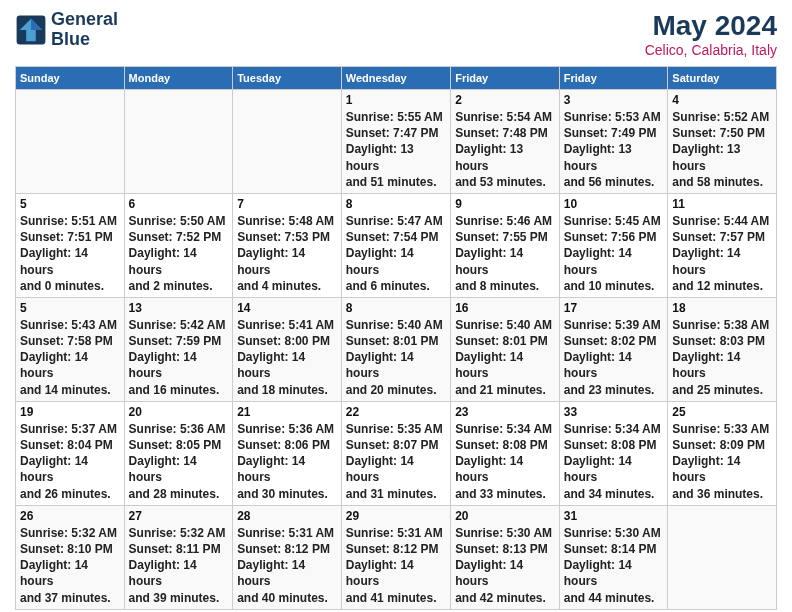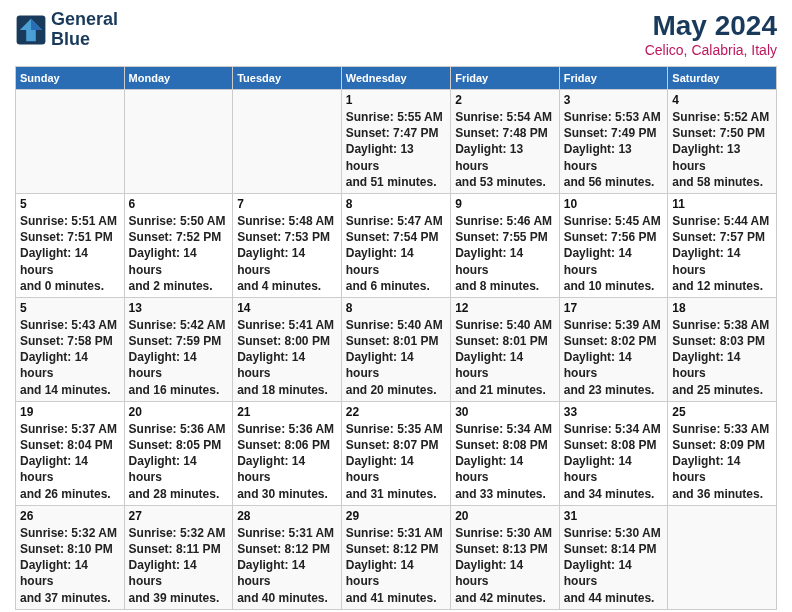--- a/index.html
+++ b/index.html
@@ -194,21 +194,21 @@
           </td>
           <td>
             <span class="day-number">14</span>
             <div class="day-info">Sunrise: 5:41 AM<br>Sunset: 8:00 PM<br>Daylight: 14 hours<br>and 18 minutes.</div>
           </td>
           <td>
             <span class="day-number">8</span>
             <div class="day-info">Sunrise: 5:40 AM<br>Sunset: 8:01 PM<br>Daylight: 14 hours<br>and 20 minutes.</div>
           </td>
           <td>
-            <span class="day-number">12</span>
+            <span class="day-number">16</span>
             <div class="day-info">Sunrise: 5:40 AM<br>Sunset: 8:01 PM<br>Daylight: 14 hours<br>and 21 minutes.</div>
           </td>
           <td>
             <span class="day-number">17</span>
             <div class="day-info">Sunrise: 5:39 AM<br>Sunset: 8:02 PM<br>Daylight: 14 hours<br>and 23 minutes.</div>
           </td>
           <td>
             <span class="day-number">18</span>
             <div class="day-info">Sunrise: 5:38 AM<br>Sunset: 8:03 PM<br>Daylight: 14 hours<br>and 25 minutes.</div>
           </td>
@@ -224,21 +224,21 @@
           </td>
           <td>
             <span class="day-number">21</span>
             <div class="day-info">Sunrise: 5:36 AM<br>Sunset: 8:06 PM<br>Daylight: 14 hours<br>and 30 minutes.</div>
           </td>
           <td>
             <span class="day-number">22</span>
             <div class="day-info">Sunrise: 5:35 AM<br>Sunset: 8:07 PM<br>Daylight: 14 hours<br>and 31 minutes.</div>
           </td>
           <td>
-            <span class="day-number">30</span>
+            <span class="day-number">23</span>
             <div class="day-info">Sunrise: 5:34 AM<br>Sunset: 8:08 PM<br>Daylight: 14 hours<br>and 33 minutes.</div>
           </td>
           <td>
             <span class="day-number">33</span>
             <div class="day-info">Sunrise: 5:34 AM<br>Sunset: 8:08 PM<br>Daylight: 14 hours<br>and 34 minutes.</div>
           </td>
           <td>
             <span class="day-number">25</span>
             <div class="day-info">Sunrise: 5:33 AM<br>Sunset: 8:09 PM<br>Daylight: 14 hours<br>and 36 minutes.</div>
           </td>

